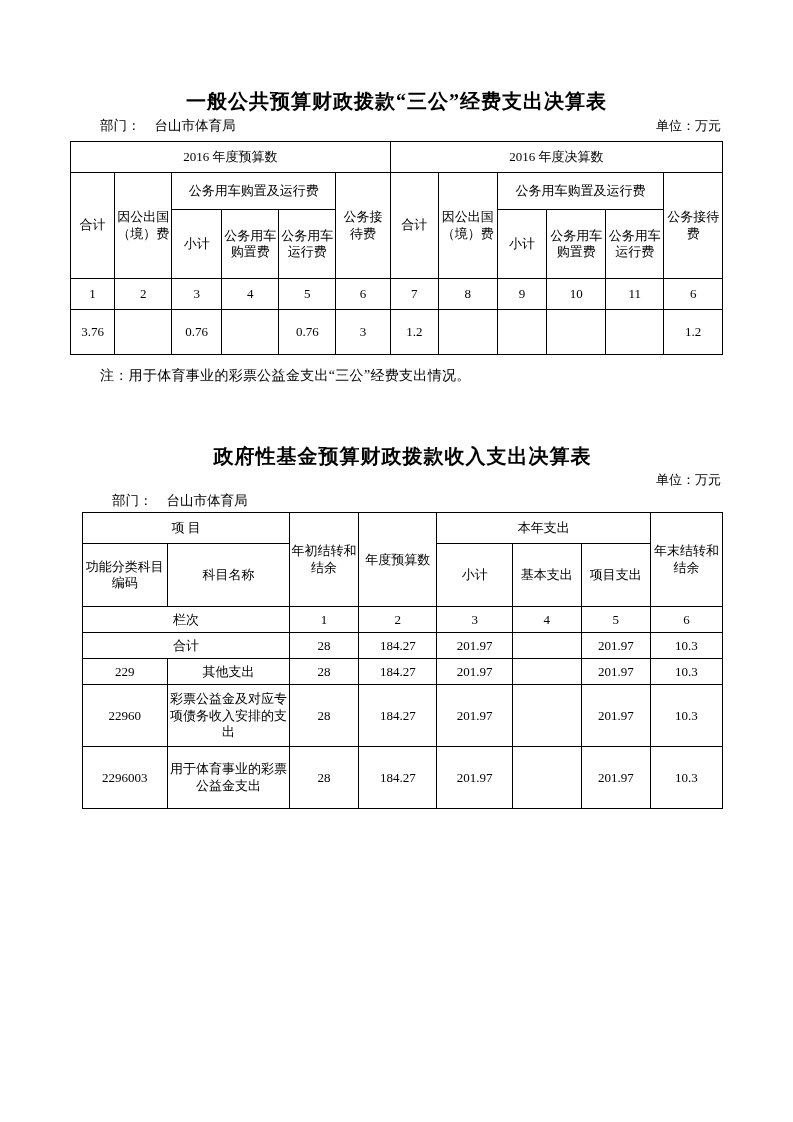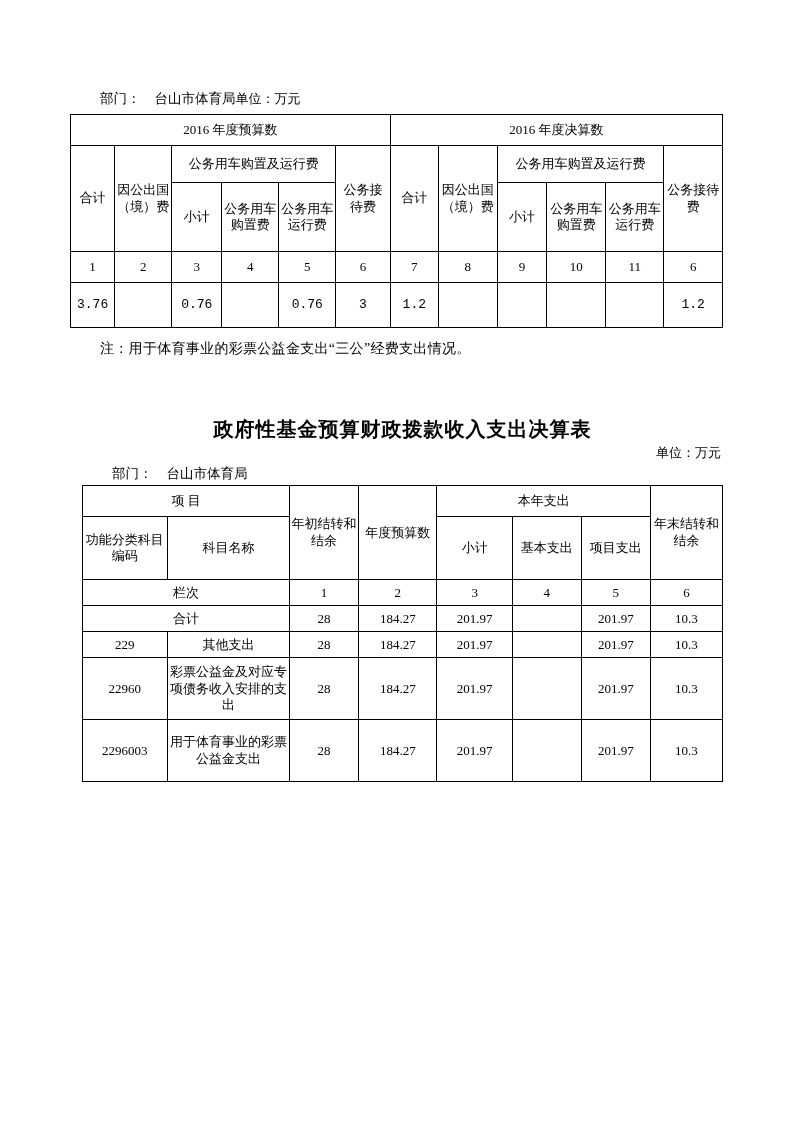--- a/index.html
+++ b/index.html
@@ -35,21 +35,21 @@
   }
   .meta-right {
     text-align: right;
     font-size: 13px;
     margin-top: 22px;
     line-height: 1.55;
     padding-right: 2px;
   }
   .meta-row {
     display: flex;
-    justify-content: flex-start;
+    justify-content: space-between;
     align-items: flex-end;
     font-size: 13px;
     margin-top: 2px;
   }
   .dept-line {
     padding-left: 30px;
     font-size: 13.5px;
   }
   .dept-name {
     padding-left: 14px;
@@ -73,21 +73,21 @@
     padding: 2px 1px;
     line-height: 1.25;
     word-break: break-all;
   }
   .t1 {
     margin-top: 6px;
   }
   .t1 td { height: 20px; }
   .h-tall { height: 96px; }
   .num-row td { height: 26px; }
-  .val-row td { height: 40px; font-size: 13px; font-family: Liberation Mono, monospace; }
+  .val-row td { height: 40px; font-size: 13px; }
 
   .note {
     font-size: 14px;
     margin-top: 12px;
     padding-left: 30px;
     letter-spacing: 0.3px;
   }
 
   
   .sec2 {
@@ -102,20 +102,21 @@
   .left-pad { text-align: left; padding-left: 6px; }
   .cell-vert { line-height: 1.2; }
 </style>
 </head>
 <body>
 
 <div class="page">
 
   <div class="sec1">
 
+    <div class="doc-title">一般公共预算财政拨款“三公”经费支出决算表</div>
 
 
     <div class="meta-row">
       <div class="dept-line">
         <span>部门：</span><span class="dept-name">台山市体育局</span>
       </div>
       <div class="unit-line">单位：万元</div>
     </div>
 
     <table class="grid t1">

